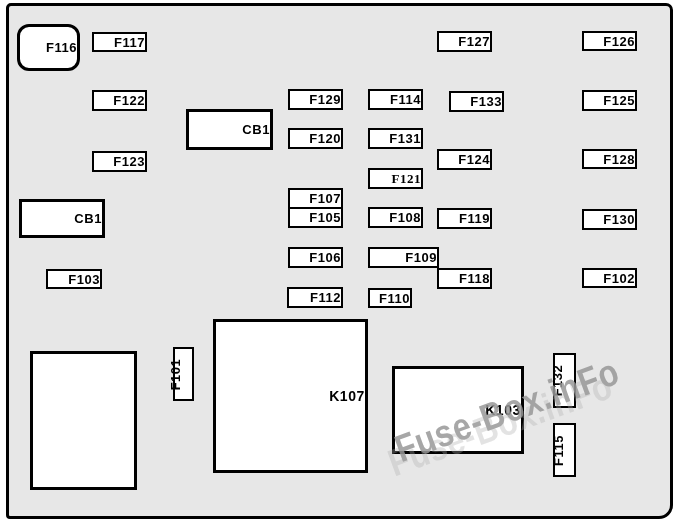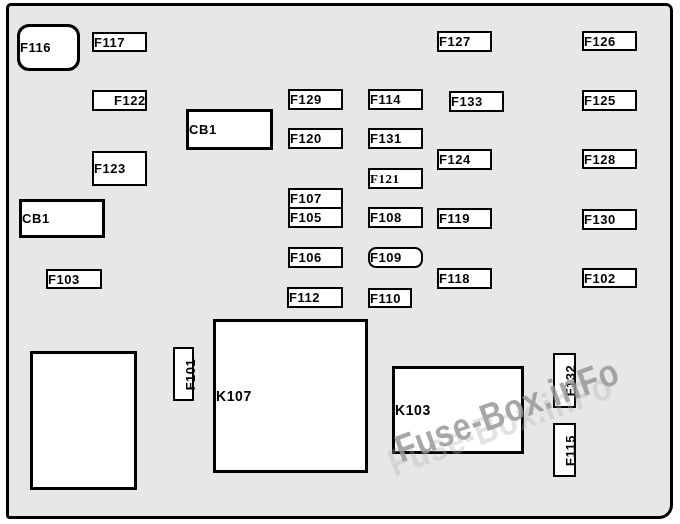--- a/index.html
+++ b/index.html
@@ -26,21 +26,21 @@
     border-radius: 5px 7px 14px 4px;
     background: #e7e7e7;
   }
   .el {
     position: absolute;
     box-sizing: border-box;
     background: #ffffff;
     border: 2.5px solid #000000;
     display: flex;
     align-items: center;
-    justify-content: flex-start;
+    justify-content: flex-end;
     z-index: 2;
   }
   .lbl {
     font-weight: bold;
     font-size: 13px;
     letter-spacing: 0.5px;
     color: #000000;
     white-space: nowrap;
     line-height: 1;
   }
@@ -108,21 +108,21 @@
     </div>
     <div class="el breaker" style="left: 186px; top: 109px; width: 87px; height: 41px;">
       <span class="lbl">CB1</span>
     </div>
     <div class="el fuse" style="left: 288px; top: 128px; width: 55px; height: 21px;">
       <span class="lbl">F120</span>
     </div>
     <div class="el fuse" style="left: 368px; top: 128px; width: 55px; height: 21px;">
       <span class="lbl">F131</span>
     </div>
-    <div class="el fuse" style="left: 92px; top: 151px; width: 55px; height: 35px;">
+    <div class="el fuse" style="left: 92px; top: 151px; width: 55px; height: 21px;">
       <span class="lbl">F123</span>
     </div>
     <div class="el fuse" style="left: 437px; top: 149px; width: 55px; height: 21px;">
       <span class="lbl">F124</span>
     </div>
     <div class="el fuse" style="left: 582px; top: 149px; width: 55px; height: 20px;">
       <span class="lbl">F128</span>
     </div>
     <div class="el fuse" style="left: 288px; top: 168px; width: 55px; height: 21px; margin-top: 20px;">
       <span class="lbl">F107</span>
@@ -141,21 +141,21 @@
     </div>
     <div class="el fuse" style="left: 437px; top: 208px; width: 55px; height: 21px;">
       <span class="lbl">F119</span>
     </div>
     <div class="el fuse" style="left: 582px; top: 209px; width: 55px; height: 21px;">
       <span class="lbl">F130</span>
     </div>
     <div class="el fuse" style="left: 288px; top: 247px; width: 55px; height: 21px;">
       <span class="lbl">F106</span>
     </div>
-    <div class="el fuse" style="left: 368px; top: 247px; width: 55px; height: 21px; border-radius: 8px;">
+    <div class="el fuse" style="left: 368px; top: 247px; width: 71px; height: 21px;">
       <span class="lbl">F109</span>
     </div>
     <div class="el fuse" style="left: 46px; top: 269px; width: 56px; height: 20px;">
       <span class="lbl">F103</span>
     </div>
     <div class="el fuse" style="left: 437px; top: 268px; width: 55px; height: 21px;">
       <span class="lbl">F118</span>
     </div>
     <div class="el fuse" style="left: 582px; top: 268px; width: 55px; height: 20px;">
       <span class="lbl">F102</span>

